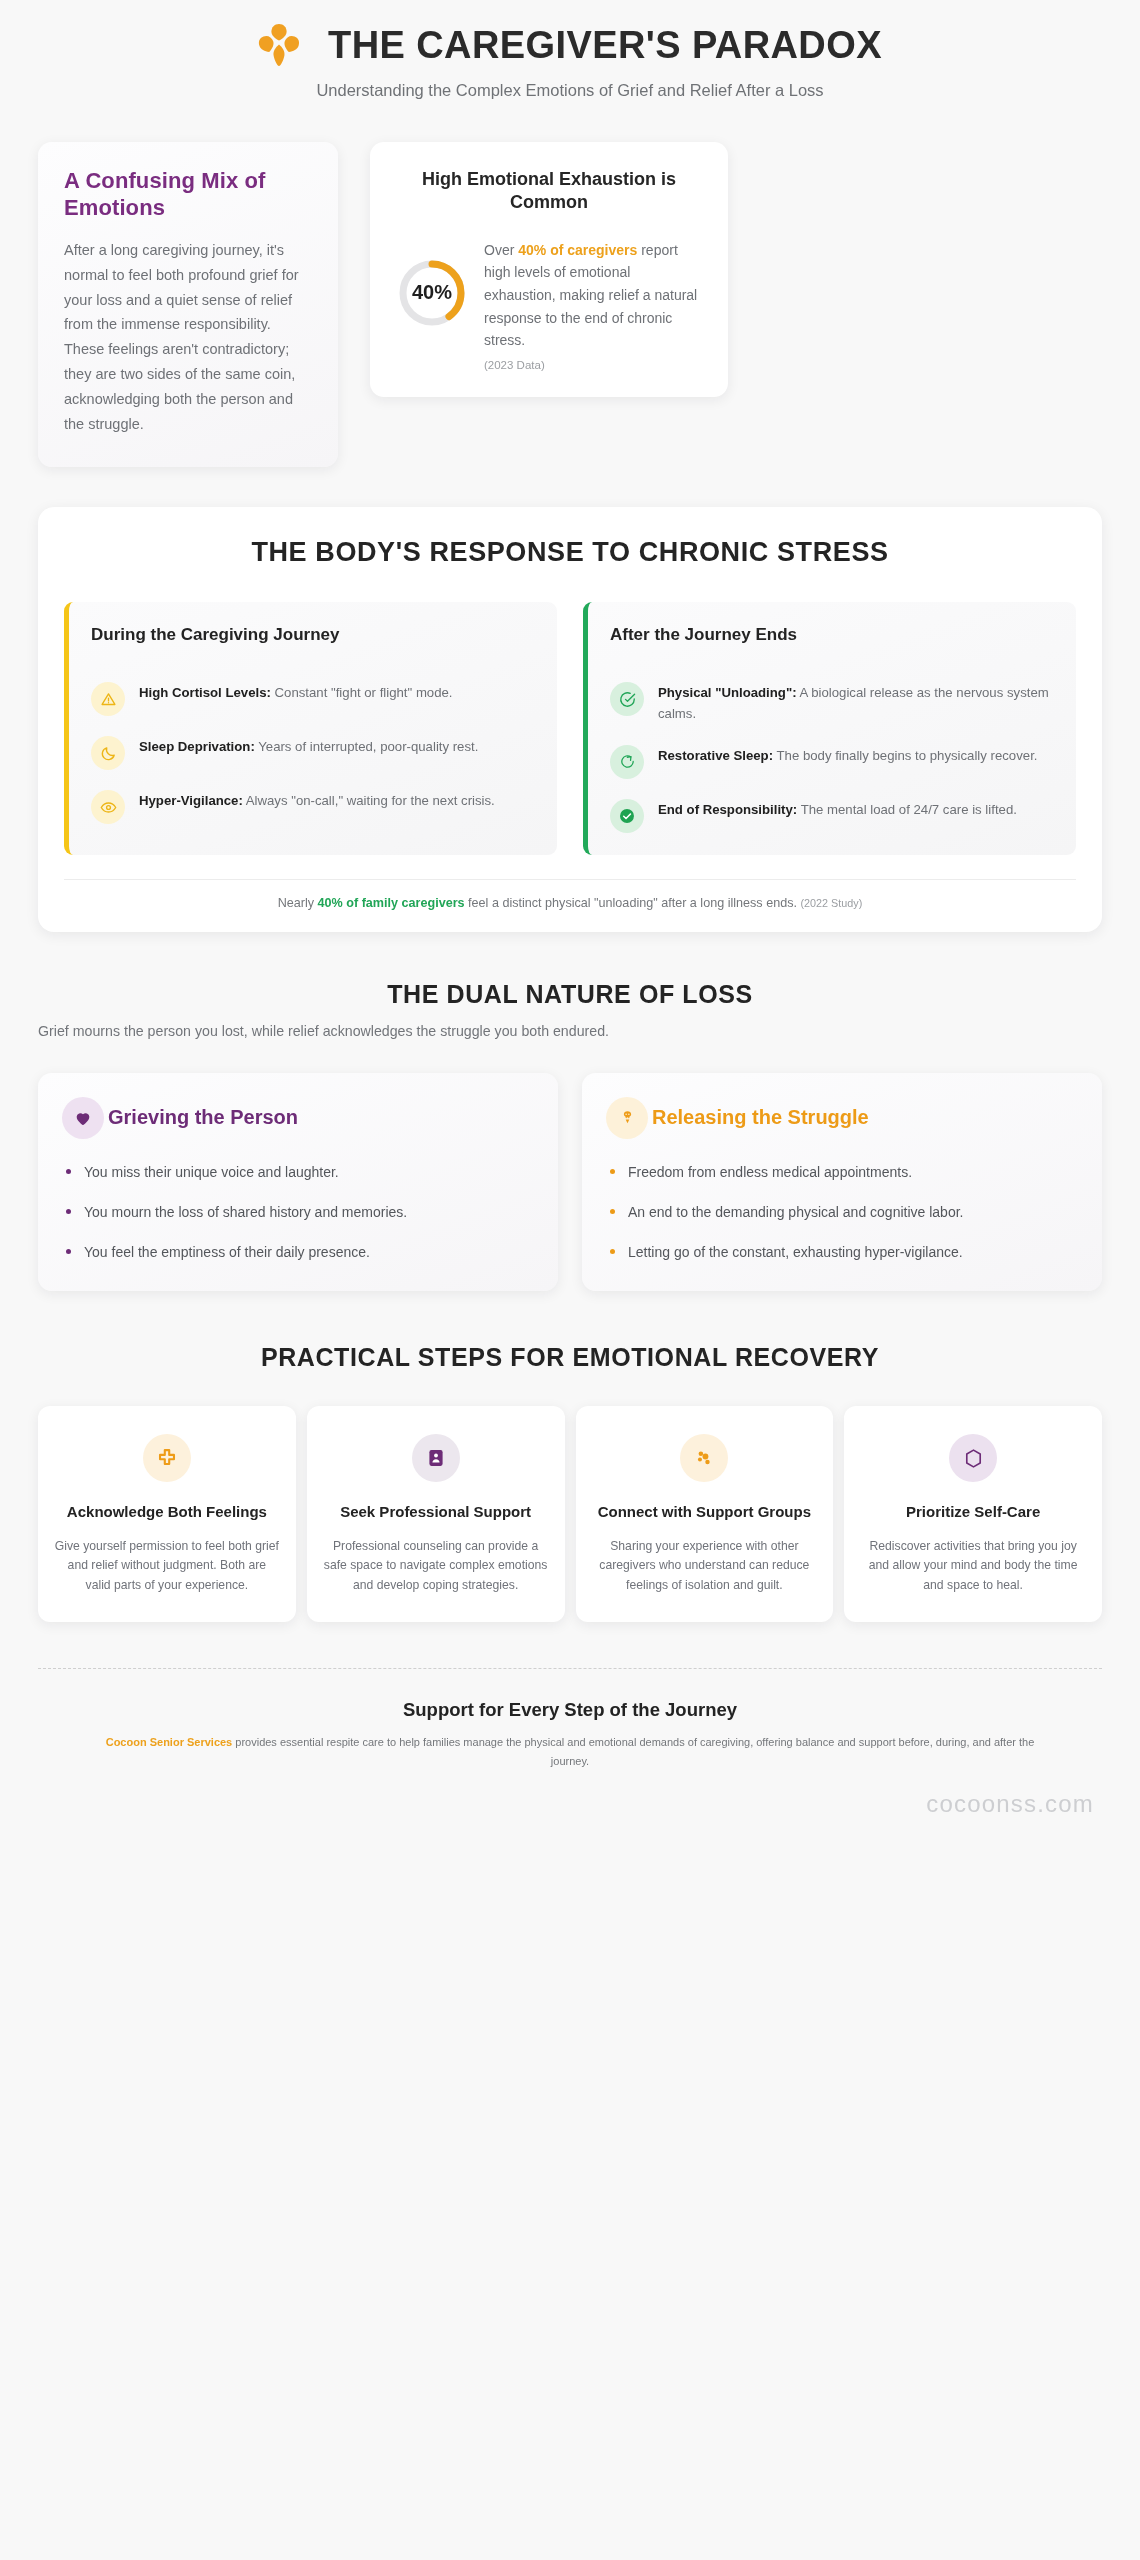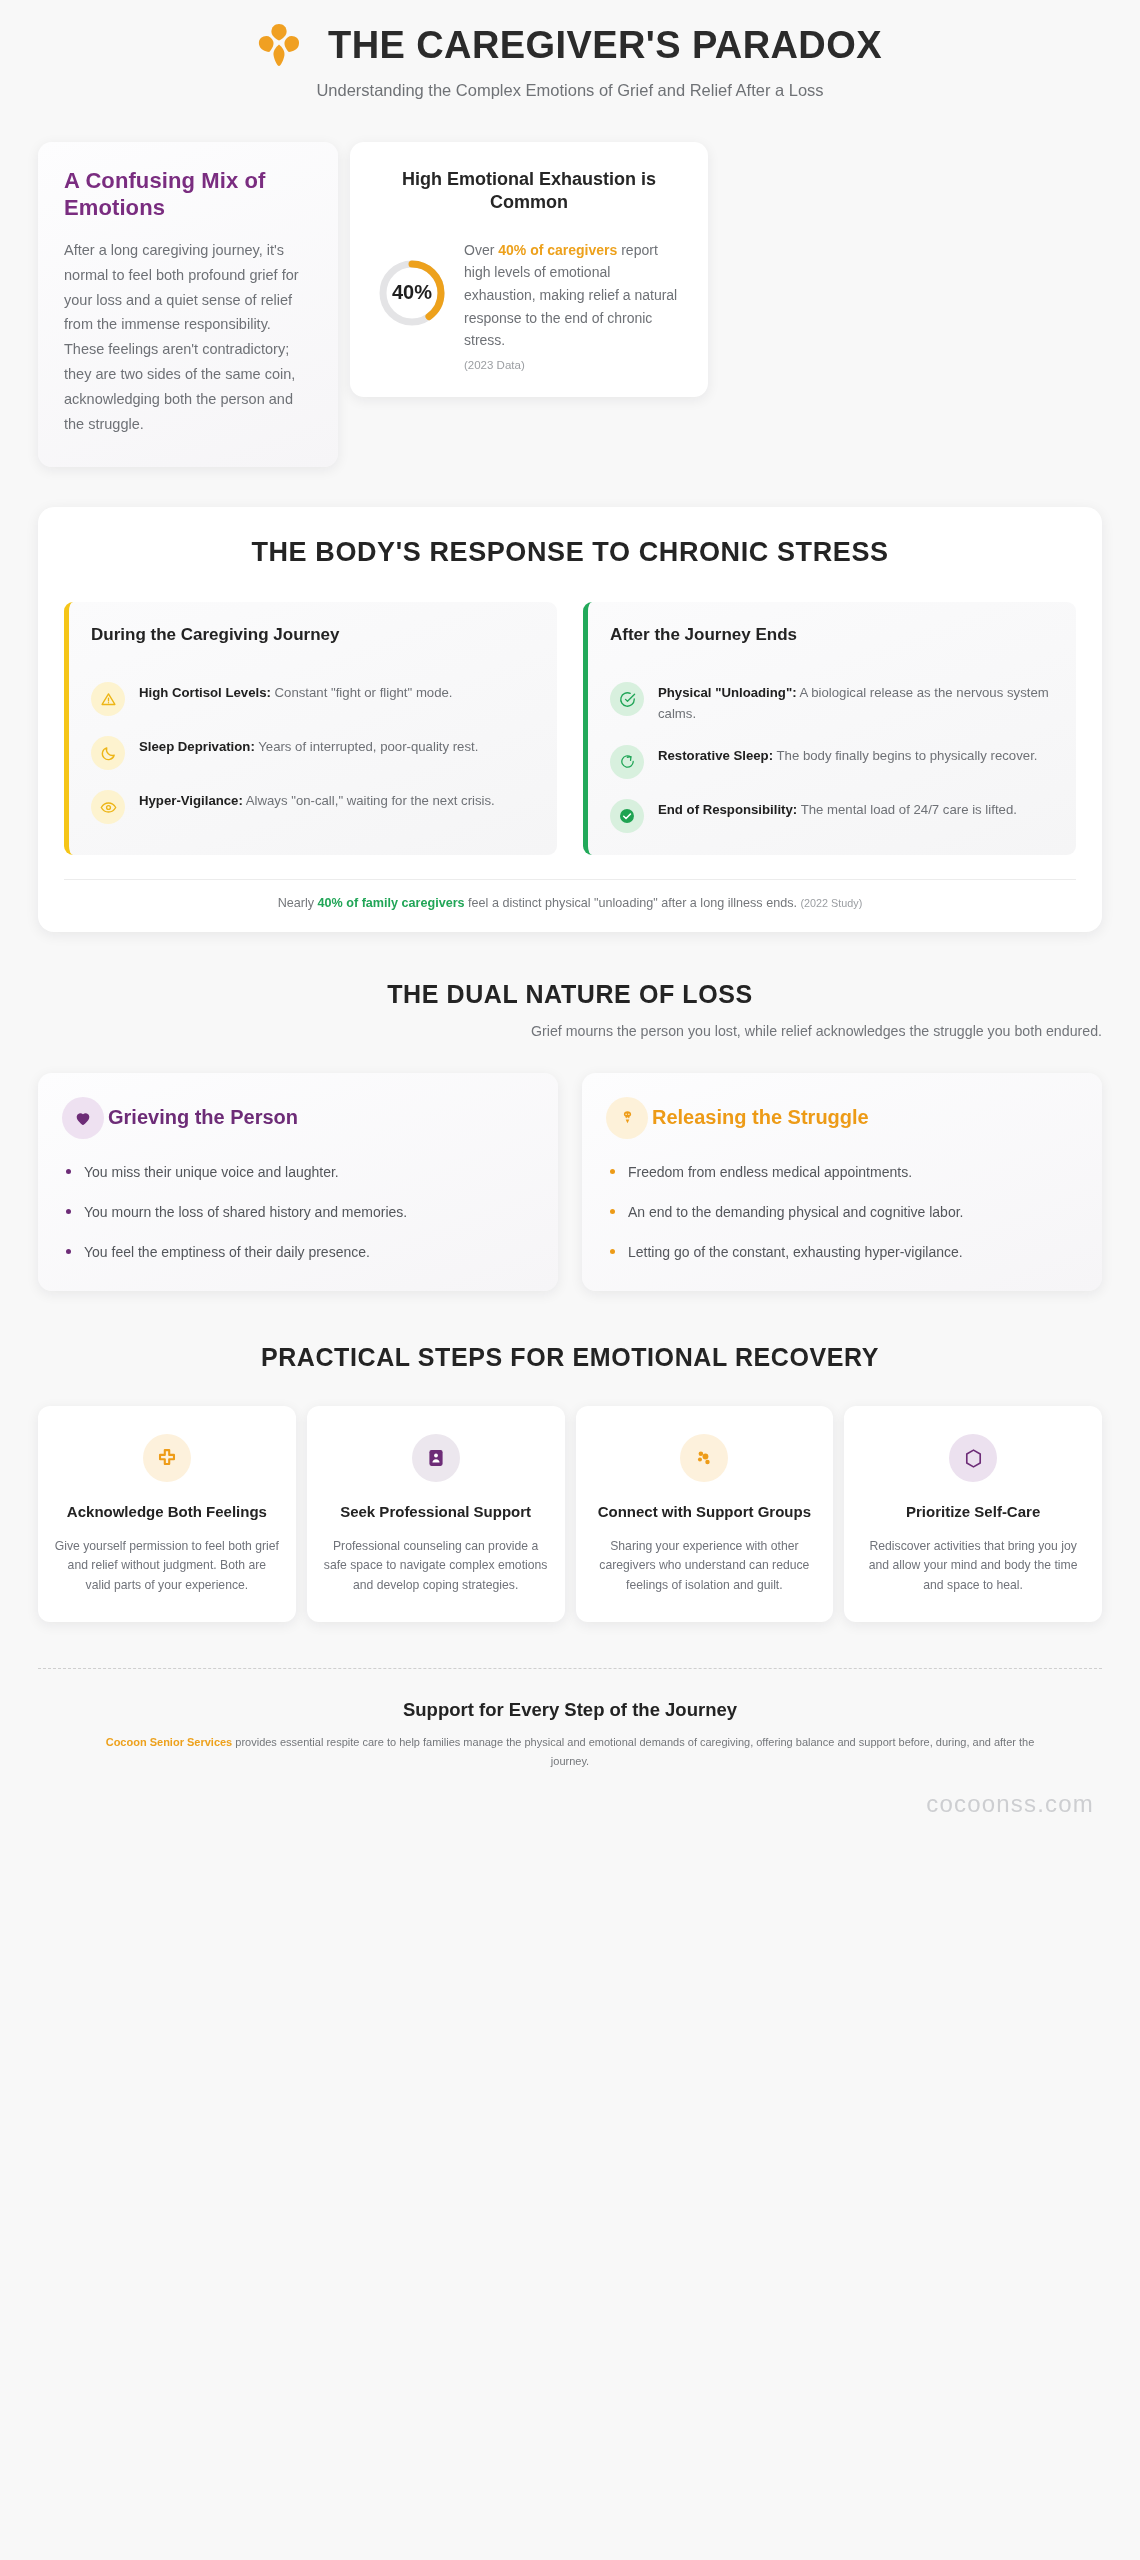--- a/index.html
+++ b/index.html
@@ -36,21 +36,21 @@
     background: #ffffff;
     border-radius: 14px;
     box-shadow: 0 3px 13px rgba(25,25,35,0.075);
   }
   .card-soft {
     background: linear-gradient(160deg,#fdfdfe 0%, #f6f5f7 100%);
   }
 
   
   .row1 {
-    display: flex; gap: 12px; padding: 38px 38px 0 38px; align-items: flex-start;
+    display: flex; gap: 32px; padding: 38px 38px 0 38px; align-items: flex-start;
   }
   .c-mix { width: 300px; padding: 26px 26px 30px 26px; }
   .c-mix h2 {
     font-size: 22px; font-weight: 700; color: #7a2d80; line-height: 1.22;
     letter-spacing: 0.1px; margin-bottom: 16px;
   }
   .c-mix p { font-size: 14.5px; line-height: 1.72; color: #6e7176; }
 
   .c-stat { width: 358px; padding: 26px 26px 26px 26px; background:#fff; }
   .c-stat h3 {
@@ -104,21 +104,21 @@
   .stress-foot b { color: #21a557; font-weight: 700; }
   .stress-foot .yr { font-size: 10.8px; color: #9b9ea2; }
 
   
   .sec-dual { margin-top: 48px; padding: 0 38px; }
   .sec-h2 {
     text-align: center; font-size: 25px; font-weight: 700; color: #242424;
     letter-spacing: 0.6px;
   }
   .sec-sub {
-    text-align: right; font-size: 14.2px; color: #72757a; margin-top: 14px;
+    text-align: left; font-size: 14.2px; color: #72757a; margin-top: 14px;
   }
   .dual-row { display: flex; gap: 24px; margin-top: 34px; }
   .dual-card { flex: 1; padding: 24px 24px 28px 24px; border-radius: 14px; }
   .dual-head { display: flex; align-items: center; gap: 4px; margin-bottom: 22px; }
   .dual-ico {
     width: 42px; height: 42px; border-radius: 50%; flex: 0 0 auto;
     display: flex; align-items: center; justify-content: center;
   }
   .dual-ico.purple { background: #eee1f1; }
   .dual-ico.orange { background: #fdf1d9; }

